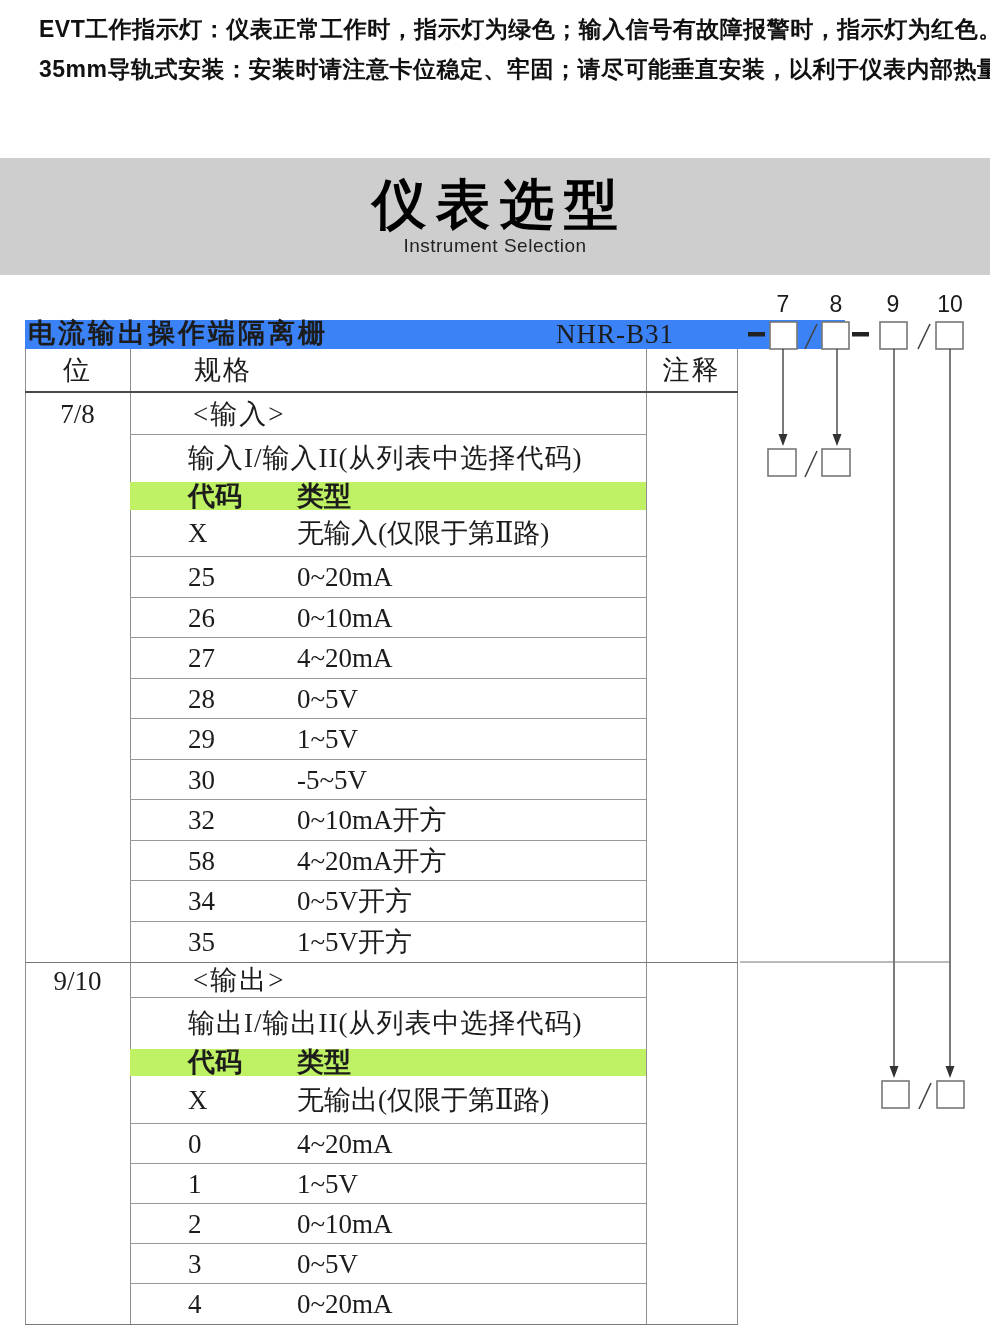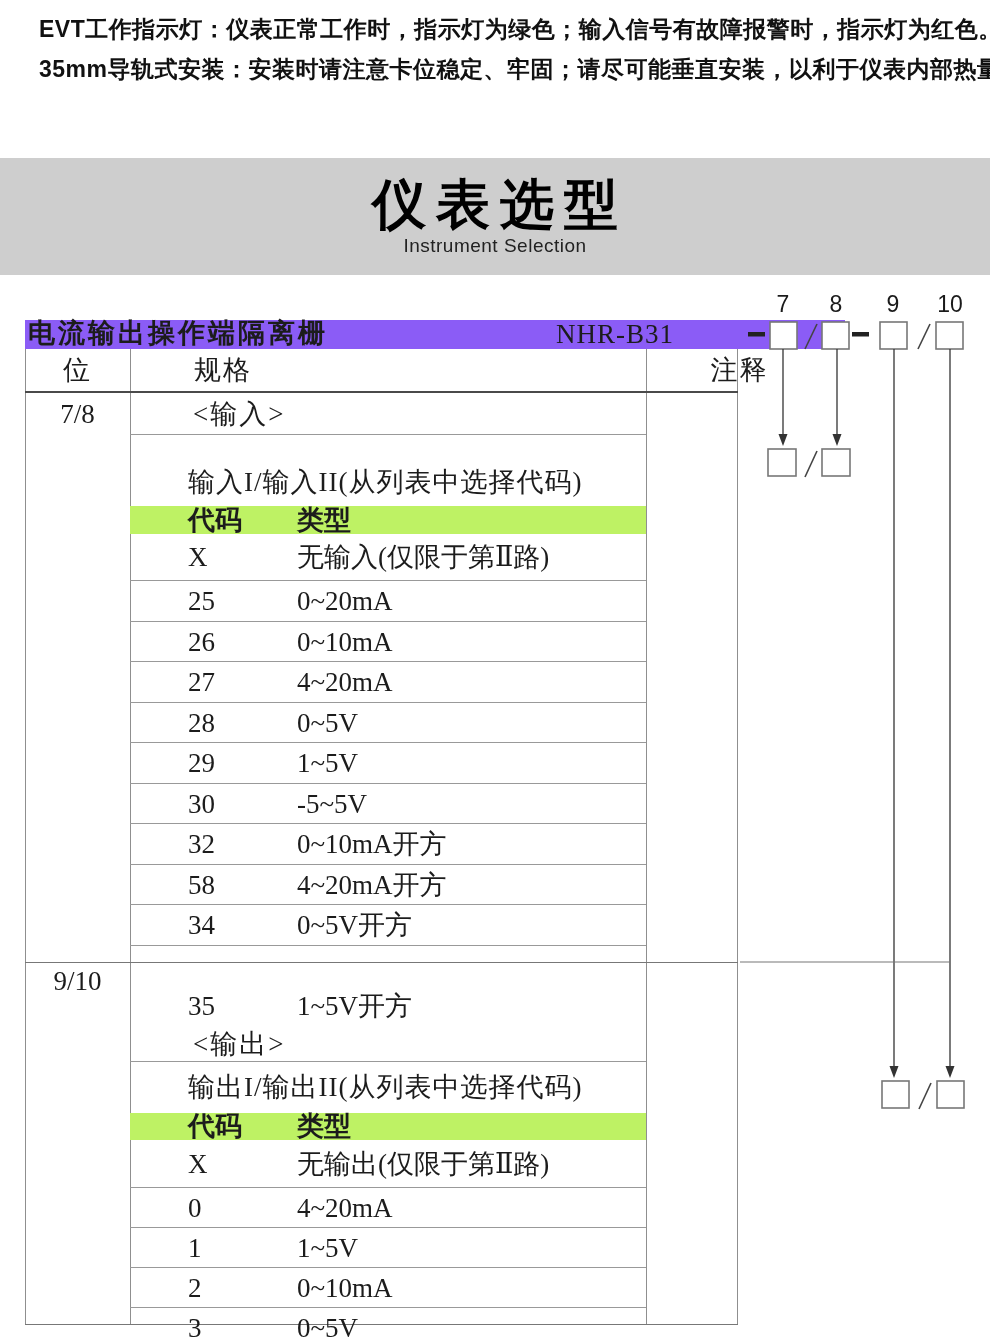--- a/index.html
+++ b/index.html
@@ -13,21 +13,21 @@
   
   #banner{position:absolute;left:0;top:158px;width:990px;height:117px;background:#cecece;
           display:flex;flex-direction:column;align-items:center;justify-content:center;}
   #banner .t{font-family:"Liberation Sans","DejaVu Sans",sans-serif;font-weight:700;
              font-size:54px;color:#000000;letter-spacing:10px;line-height:1.05;text-indent:10px;}
   #banner .s{font-family:"Liberation Sans","DejaVu Sans",sans-serif;font-size:19px;color:#222;
              margin-top:2px;letter-spacing:.5px;}
 
   
   #seltable{position:absolute;left:25px;top:320px;width:713px;height:1004px;font-size:27px;}
-  #modelbar{position:absolute;left:0;top:0;width:820px;height:29px;background:#8b5cf6;}
+  #modelbar{position:absolute;left:0;top:0;width:820px;height:29px;background:#3b82f6;}
   #modelbar .prod{position:absolute;left:3px;top:-6px;height:38px;line-height:38px;
                   font-weight:700;letter-spacing:3px;white-space:nowrap;}
   #modelbar .mdl{position:absolute;left:505px;top:-3px;width:170px;height:34px;line-height:34px;
                  text-align:center;letter-spacing:1px;}
   .vline{position:absolute;top:29px;width:1px;height:976px;background:#8f8f8f;}
   .hline{position:absolute;left:0;width:713px;background:#8f8f8f;height:1px;}
   #hdrline{position:absolute;left:0;top:71px;width:713px;height:2px;background:#4a4a4a;}
   .colhdr{position:absolute;top:29px;height:43px;line-height:43px;letter-spacing:2px;}
   .poslabel{position:absolute;left:0;width:105px;text-align:center;}
 
@@ -60,39 +60,39 @@
   </div>
 
   <div id="seltable">
     <div id="modelbar">
       <span class="prod">电流输出操作端隔离栅</span>
       <span class="mdl">NHR-B31</span>
     </div>
 
     <div class="colhdr" style="left:0;width:105px;text-align:center;">位</div>
     <div class="colhdr" style="left:169px;">规格</div>
-    <div class="colhdr" style="left:621px;width:91px;text-align:center;padding-left:48px;">注释</div>
+    <div class="colhdr" style="left:621px;width:91px;text-align:center;">注释</div>
 
     <div class="vline" style="left:0;"></div>
     <div class="vline" style="left:105px;"></div>
     <div class="vline" style="left:621px;"></div>
     <div class="vline" style="left:712px;"></div>
     <div id="hdrline"></div>
     <div class="hline" style="top:642px;background:#777;"></div>
     <div class="hline" style="top:1004px;background:#777;"></div>
 
     <div class="poslabel" style="top:74px;height:41px;line-height:41px;">7/8</div>
     <div class="poslabel" style="top:642px;height:38px;line-height:38px;">9/10</div>
 
     <div id="speccol">
 
       <div class="trow bb" style="height:41px;line-height:41px;">
         <span class="g">&lt;输入&gt;</span>
       </div>
-      <div class="trow" style="height:47px;line-height:47px;margin-top:24px;">
+      <div class="trow" style="height:47px;line-height:47px;">
         <span class="ins">输入I/输入II(从列表中选择代码)</span>
       </div>
       <div class="trow band" style="height:28px;line-height:28px;">
         <span class="c1 bold">代码</span>
         <span class="c2 bold">类型</span>
       </div>
       <div class="trow bb" style="height:47px;line-height:47px;">
         <span class="c1">X</span>
         <span class="c2">无输入(仅限于第Ⅱ路)</span>
       </div>
@@ -125,21 +125,21 @@
         <span class="c2">0~10mA开方</span>
       </div>
       <div class="trow bb" style="height:40.5px;line-height:40.5px;">
         <span class="c1">58</span>
         <span class="c2">4~20mA开方</span>
       </div>
       <div class="trow bb" style="height:40.5px;line-height:40.5px;">
         <span class="c1">34</span>
         <span class="c2">0~5V开方</span>
       </div>
-      <div class="trow" style="height:40.5px;line-height:40.5px;margin-top:40px;">
+      <div class="trow" style="height:40.5px;line-height:40.5px;">
         <span class="c1">35</span>
         <span class="c2">1~5V开方</span>
       </div>
 
       <div class="trow bb" style="height:36px;line-height:36px;">
         <span class="g">&lt;输出&gt;</span>
       </div>
       <div class="trow" style="height:51px;line-height:51px;padding-left:32px;">
         <span class="ins">输出I/输出II(从列表中选择代码)</span>
       </div>

